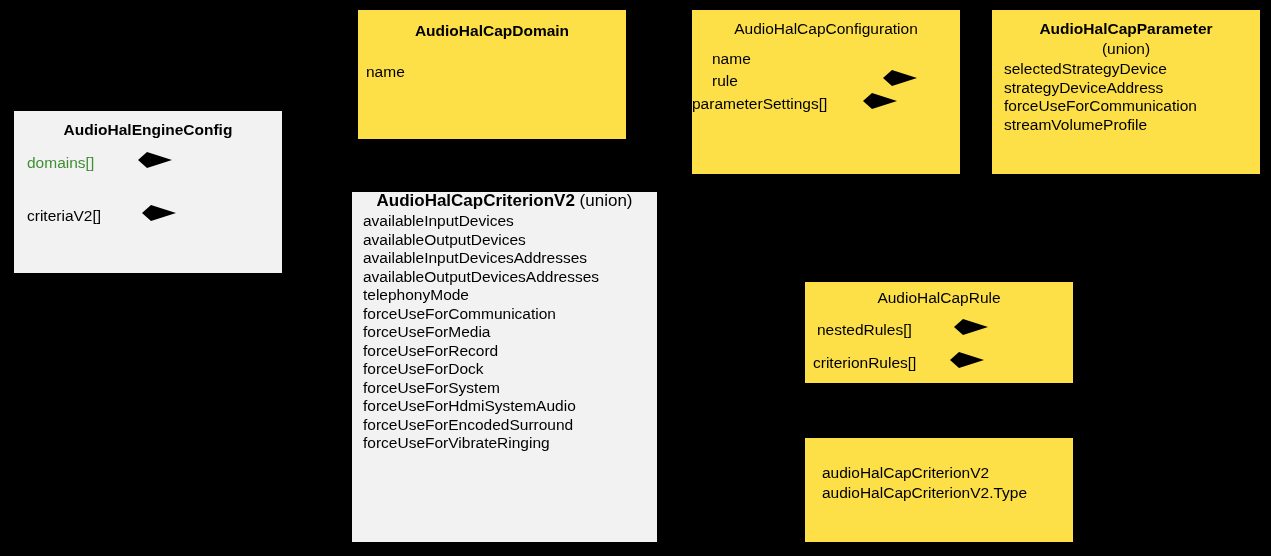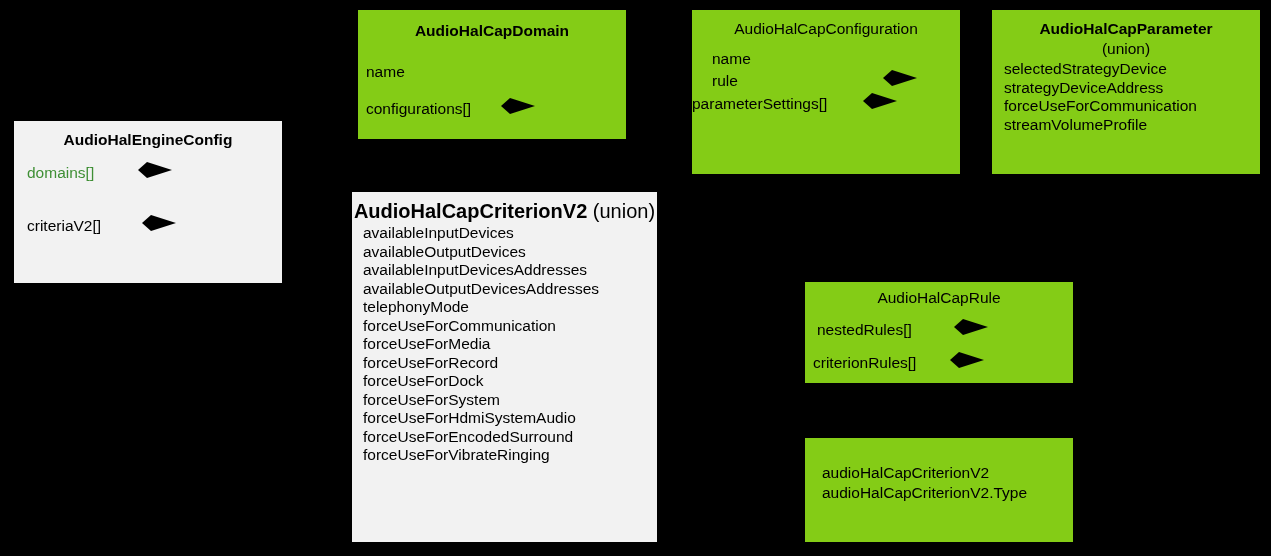--- a/index.html
+++ b/index.html
@@ -17,21 +17,21 @@
     font-family: "Liberation Sans", sans-serif;
     -webkit-font-smoothing: antialiased;
   }
   .uml-box {
     position: absolute;
     box-sizing: border-box;
     border: 1px solid #000000;
     color: #000000;
     line-height: 1.0;
   }
-  .fill-green { background: #84cc16; }
+  .fill-green { background: #fde047; }
   .fill-grey  { background: #f2f2f2; }
 
   .box-title {
     font-size: 15.5px;
     text-align: center;
     white-space: nowrap;
   }
   .box-title.bold { font-weight: bold; }
   .box-sub {
     font-size: 15.5px;
@@ -57,21 +57,21 @@
     border-left: 1px dashed #000000;
     width: 0;
   }
   .diamond {
     position: absolute;
     width: 0; height: 0;
   }
   .diamond svg { display: block; }
 
   
-  #box-engine-config { left: 13px;  top: 120px; width: 270px; height: 164px; }
+  #box-engine-config { left: 13px;  top: 110px; width: 270px; height: 164px; }
   #box-engine-config .box-title { margin-top: 11px; }
   #box-engine-config .a1 { margin-top: 17px; margin-left: 13px; }
   #box-engine-config .a2 { margin-top: 38px; margin-left: 13px; }
 
   #box-domain { left: 357px; top: 9px; width: 270px; height: 131px; }
   #box-domain .box-title { margin-top: 13px; }
   #box-domain .a1 { margin-top: 25px; margin-left: 8px; }
   #box-domain .a2 { margin-top: 22px; margin-left: 8px; }
 
   #box-configuration { left: 691px; top: 9px; width: 270px; height: 166px; }
@@ -81,23 +81,22 @@
   #box-configuration .a3 { margin-top: 7px;  }
 
   #box-parameter { left: 991px; top: 9px; width: 270px; height: 166px; }
   #box-parameter .box-title { margin-top: 11px; }
   #box-parameter .box-sub { margin-top: 4px; }
   #box-parameter .attr { margin-top: 5px; margin-left: 12px; }
   #box-parameter .attr + .attr { margin-top: 3px; }
 
   #box-criterion { left: 351px; top: 191px; width: 307px; height: 352px; }
   #box-criterion .title-row {
-    margin-top: 9px;
     text-align: center;
-    font-size: 20px;
+    font-size: 17px;
     white-space: nowrap;
   }
   #box-criterion .title-row b { font-weight: bold; }
   #box-criterion .attr { margin-top: 4px; margin-left: 11px; }
   #box-criterion .attr + .attr { margin-top: 3px; }
 
   #box-rule { left: 804px; top: 281px; width: 270px; height: 103px; }
   #box-rule .box-title { margin-top: 8px; }
   #box-rule .a1 { margin-top: 16px; margin-left: 12px; }
   #box-rule .a2 { margin-top: 18px; margin-left: 8px; }
@@ -146,28 +145,20 @@
         <svg width="34" height="18" viewBox="0 0 34 18">
             <polygon points="0,9 9,1 34,9 9,17" fill="#000"></polygon>
           </svg>
       </span>
     </div>
   </div>
 
   <div class="uml-box fill-green" id="box-domain">
     <div class="box-title bold">AudioHalCapDomain</div>
     <div class="attr a1">name</div>
-    <div class="attr a2">
-      <span>configurations[]</span>
-      <span class="diamond" style="left:135px; top:-4px;">
-        <svg width="34" height="18" viewBox="0 0 34 18">
-            <polygon points="0,9 9,1 34,9 9,17" fill="#000"></polygon>
-          </svg>
-      </span>
-    </div>
   </div>
 
   <div class="uml-box fill-green" id="box-configuration">
     <div class="box-title">AudioHalCapConfiguration</div>
     <div class="attr a1">name</div>
     <div class="attr a2">
       <span>rule</span>
       <span class="diamond" style="left:171px; top:-4px;">
         <svg width="34" height="18" viewBox="0 0 34 18">
             <polygon points="0,9 9,1 34,9 9,17" fill="#000"></polygon>

